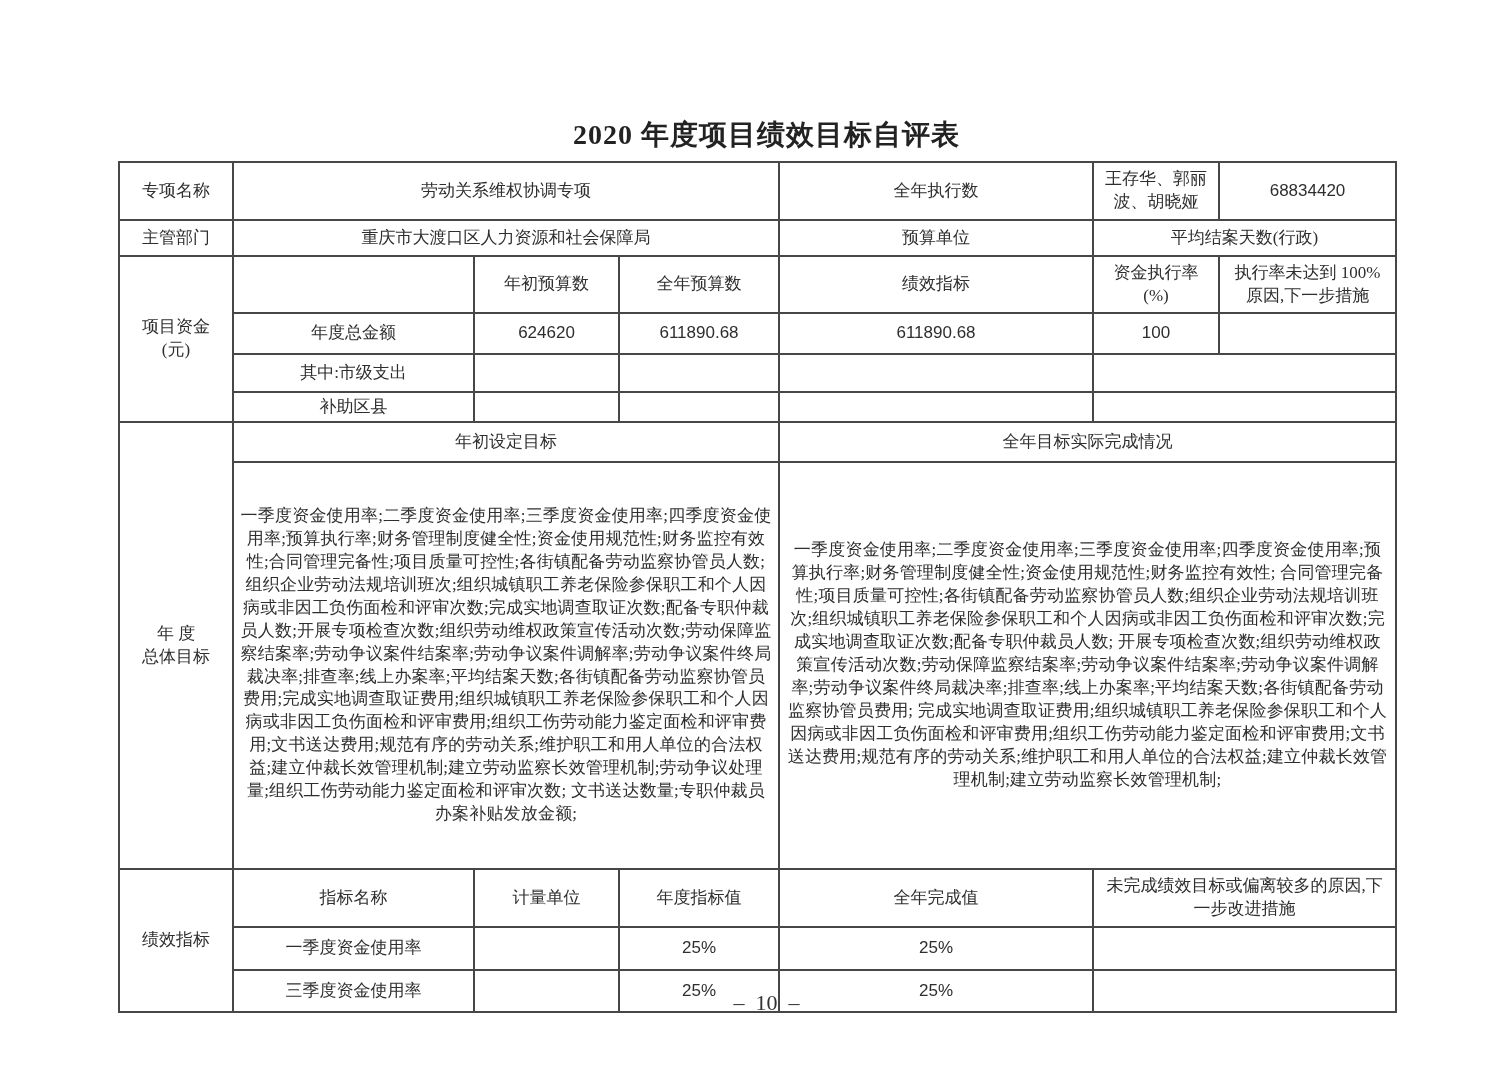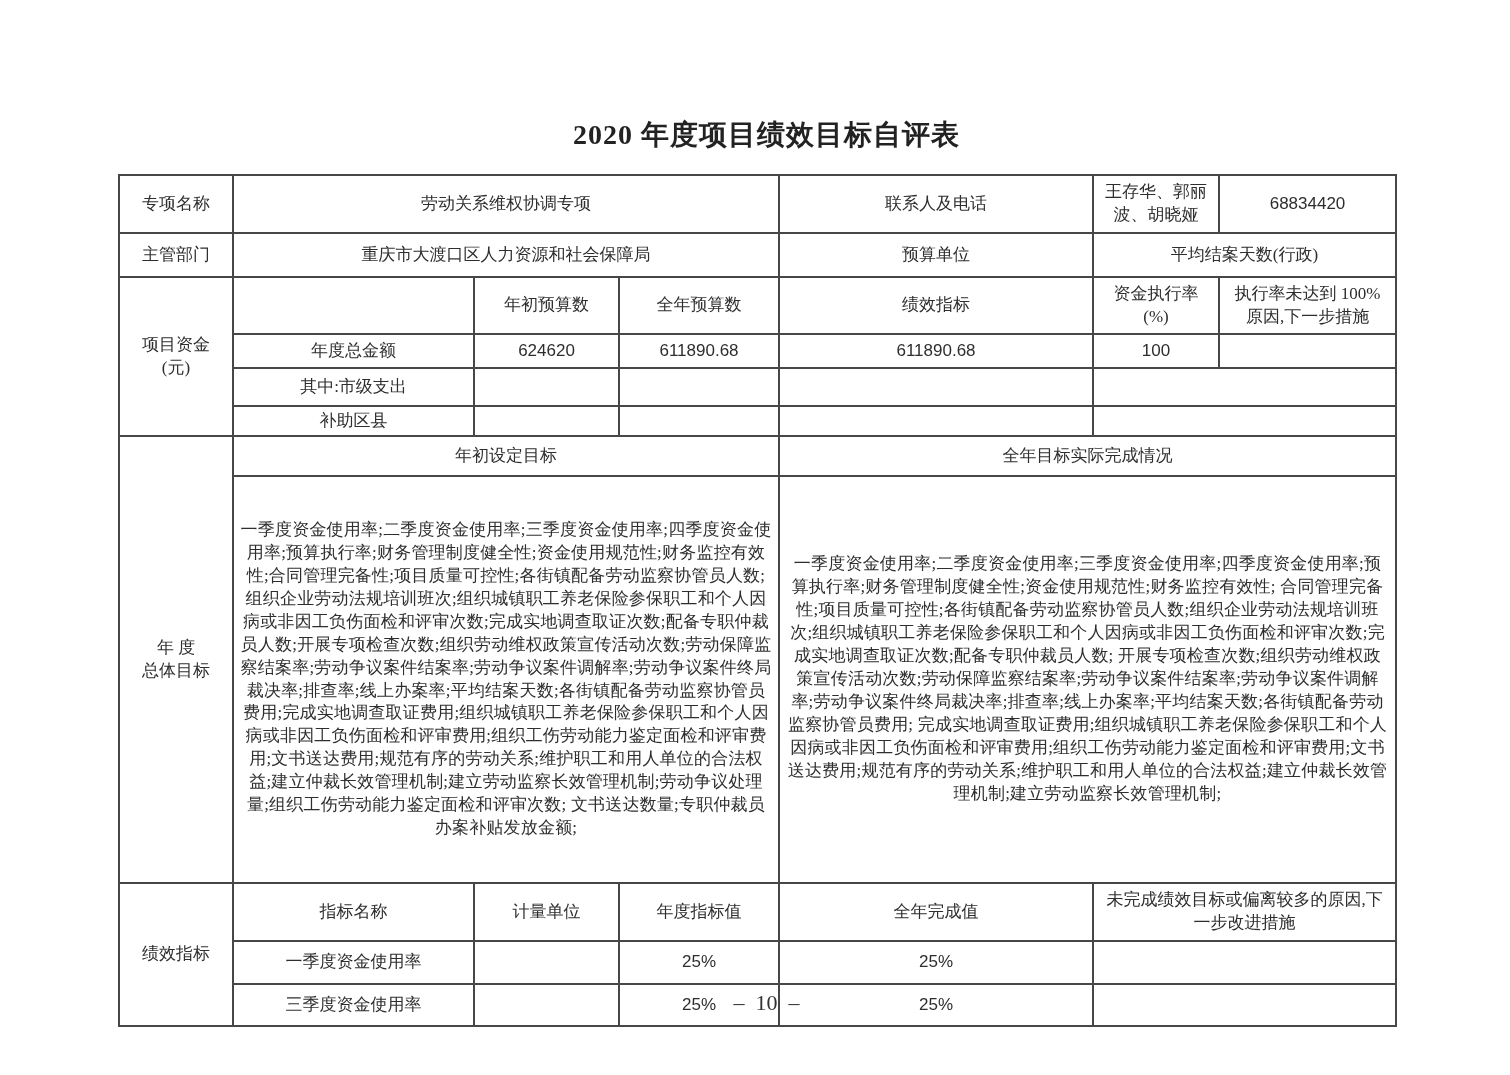--- a/index.html
+++ b/index.html
@@ -21,21 +21,21 @@
     width: 100%;
     text-align: center;
     font-size: 28px;
     font-weight: 600;
     letter-spacing: 1px;
     color: #222;
   }
   table.main {
     position: absolute;
     left: 118px;
-    top: 174px;
+    top: 161px;
     width: 1277px;
     border-collapse: collapse;
     table-layout: fixed;
     border-radius: 9px;
   }
   table.main td {
     border: 2px solid #474747;
     text-align: center;
     vertical-align: middle;
     font-size: 17px;
@@ -83,45 +83,45 @@
       <col style="width:160px">
         <col style="width:314px">
         <col style="width:126px">
       <col style="width:177px">
     </colgroup>
 
     <tbody>
         <tr style="height:58px">
       <td>专项名称</td>
       <td colspan="3">劳动关系维权协调专项</td>
-      <td>联系人及电话</td>
+      <td>全年执行数</td>
       <td>王存华、郭丽波、胡晓娅</td>
       <td class="num">68834420</td>
     </tr>
 
-    <tr style="height:44px">
+    <tr style="height:36px">
       <td>主管部门</td>
       <td colspan="3">重庆市大渡口区人力资源和社会保障局</td>
       <td>预算单位</td>
       <td colspan="2">平均结案天数(行政)</td>
     </tr>
 
     <tr style="height:57px">
       <td rowspan="4" class="prewrap">项目资金
 (元)</td>
       <td></td>
       <td>年初预算数</td>
       <td>全年预算数</td>
       <td>绩效指标</td>
       <td class="prewrap">资金执行率
 (%)</td>
       <td>执行率未达到 100% 原因,下一步措施</td>
     </tr>
 
-    <tr style="height:34px">
+    <tr style="height:41px">
       <td>年度总金额</td>
       <td class="num">624620</td>
       <td class="num">611890.68</td>
       <td class="num">611890.68</td>
       <td class="num">100</td>
       <td></td>
     </tr>
 
     <tr style="height:38px">
       <td>其中:市级支出</td>

